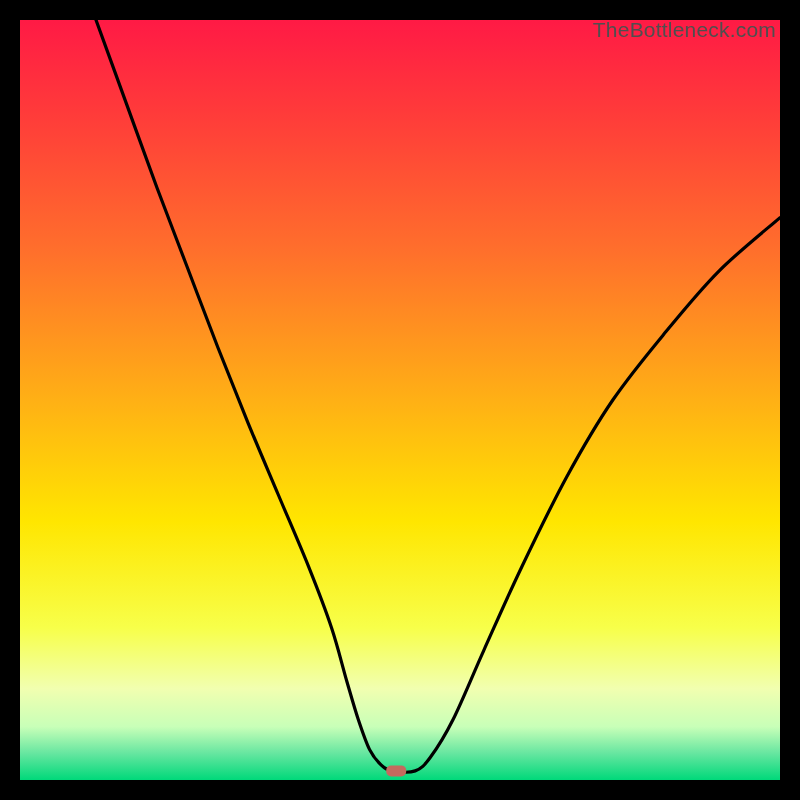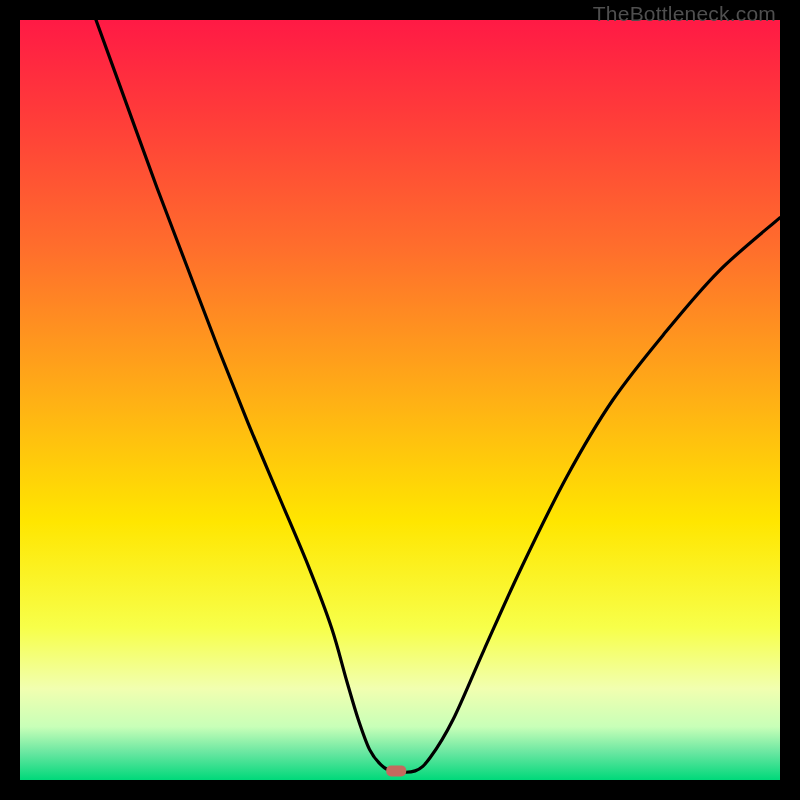--- a/index.html
+++ b/index.html
@@ -21,21 +21,21 @@
   }
   .plot-area {
     position: absolute;
     left: 0;
     top: 0;
     width: 760px;
     height: 760px;
   }
   .watermark {
     position: absolute;
-    top: 2px;
+    top: 18px;
     right: 24px;
     color: #4f4f4f;
     font-size: 21px;
     font-weight: 500;
     letter-spacing: 0.2px;
   }
   svg {
     display: block;
   }
 </style>

